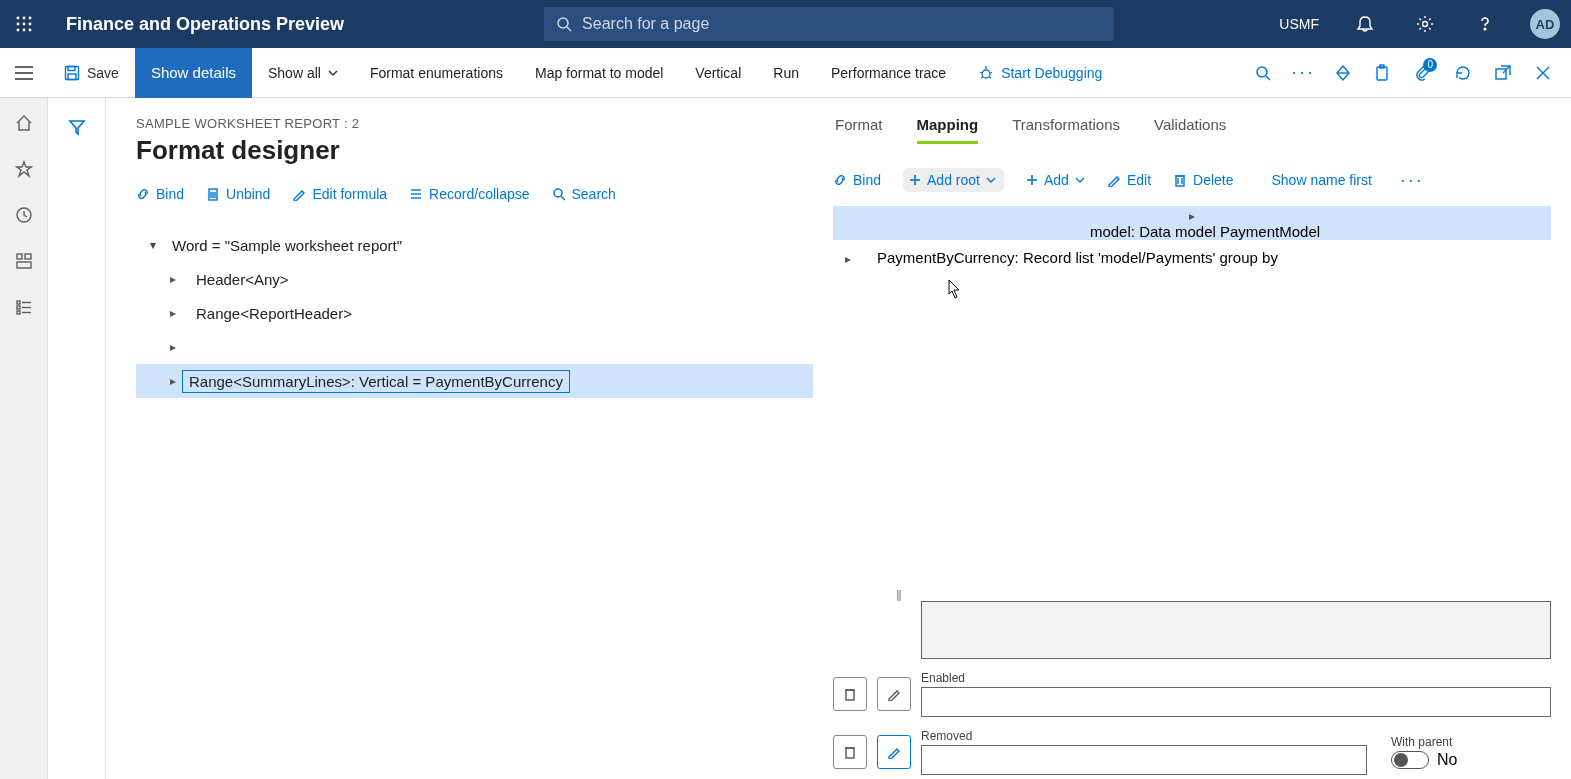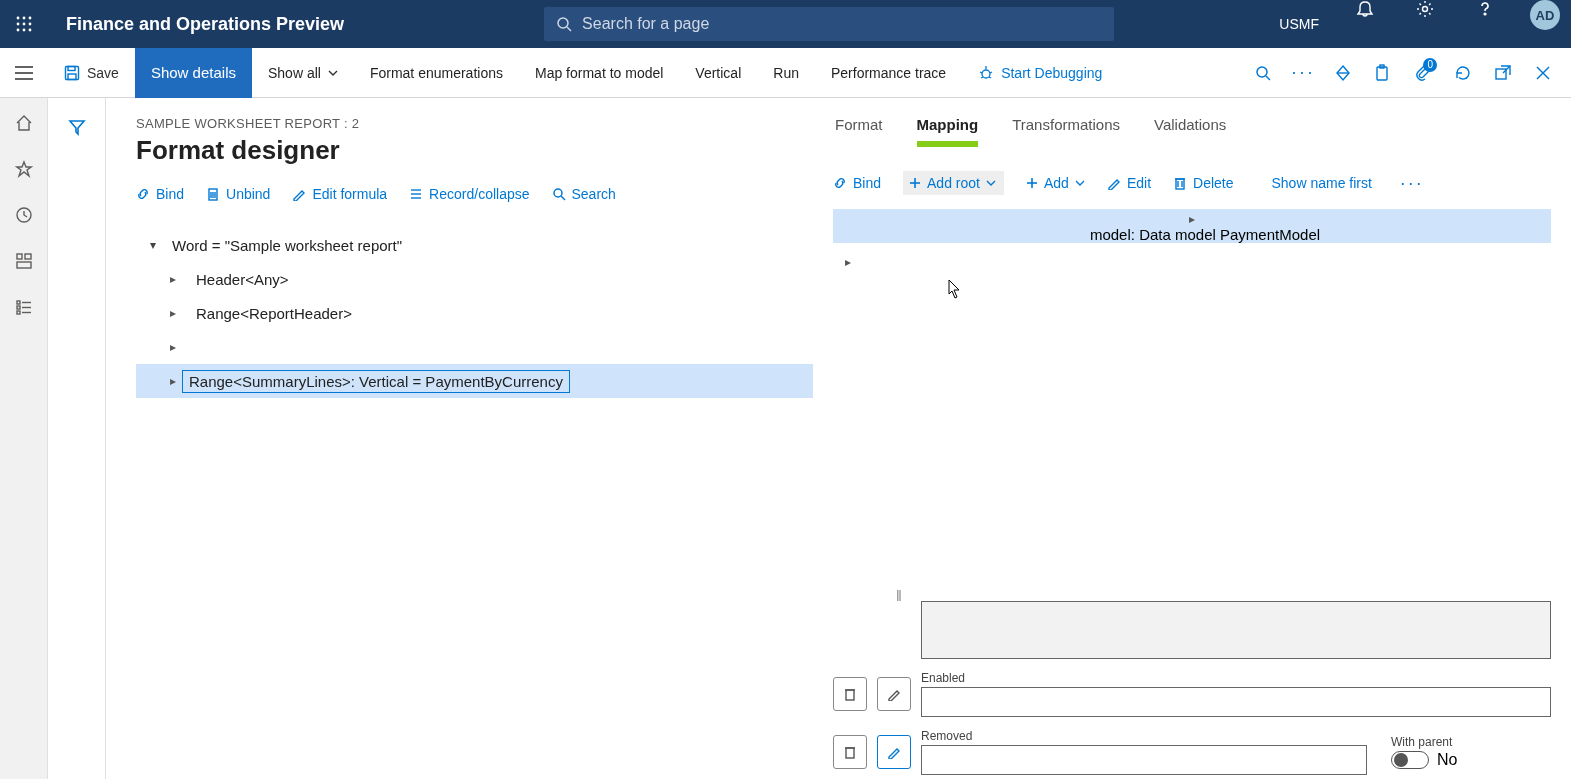--- a/index.html
+++ b/index.html
@@ -5,21 +5,21 @@
 * { box-sizing: border-box; margin: 0; padding: 0; font-family: "Segoe UI", Arial, sans-serif; }
 body { width: 1571px; height: 779px; overflow: hidden; background: #fff; }
 
 
 .topbar { height: 48px; background: #1c3b63; display: flex; align-items: center; color: #fff; }
 .topbar .waffle { width: 48px; display:flex; align-items:center; justify-content:center; cursor:pointer;}
 .topbar .title { font-size: 18px; font-weight: 600; padding-left: 6px; margin-left: 12px;}
 .topbar .searchbox { margin-left: 200px; width: 570px; height: 34px; background: #2a4e7d; border-radius: 2px; display:flex; align-items:center; padding: 0 12px; color:#cfd8e6;}
 .topbar .searchbox svg { margin-right: 10px; }
 .topbar .right { margin-left:auto; display:flex; align-items:center; gap: 16px; padding-right:4px;}
-.topbar .right .item { width:44px; height:48px; display:flex; align-items:flex-start; justify-content:center; cursor:pointer;}
+.topbar .right .item { width:44px; height:48px; display:flex; align-items:center; justify-content:center; cursor:pointer;}
 .topbar .right .company { font-size:14px; padding:0 8px;}
 .avatar-circle { width:30px; height:30px; border-radius:50%; background:#a0c7dc; color:#204060; display:flex;align-items:center;justify-content:center; font-size:13px; font-weight:600;}
 
 
 .actionbar { height: 50px; border-bottom:1px solid #d6d6d6; display:flex; align-items:center; background:#fff; }
 .actionbar .menu-btn { width:48px; height:50px; display:flex; align-items:center; justify-content:center;}
 .actionbar .act { padding: 0 16px; height:50px; display:flex; align-items:center; gap:7px; font-size:14px; color:#242424; cursor:pointer;}
 .actionbar .act.blue { color:#0078d4;}
 .actionbar .act.save { color:#323130;}
 .actionbar .act.save svg { stroke:#0078d4;}
@@ -54,25 +54,25 @@
 .tree-row.lvl1 .label-txt { padding-left:14px;}
 .tree-row.selected { background:#cfe4fb;}
 .tree-row.selected .label-txt { border:1px solid #0078d4; padding:2px 6px;}
 .chev-down::before { content:"▾"; font-size:12px;}
 .chev-right::before { content:"▸"; font-size:12px; color:#555;}
 
 
 .rightpanel { width:738px; padding: 18px 20px 0 0; display:flex; flex-direction:column;}
 .tabs { display:flex; gap:34px; font-size:15px; color:#555; border-bottom:none; padding-left:2px;}
 .tabs .tab { padding-bottom:8px; cursor:pointer;}
-.tabs .tab.active { color:#222; font-weight:600; border-bottom:6px solid #84cc16;}
+.tabs .tab.active { color:#222; font-weight:600; border-bottom:3px solid #84cc16;}
 
 .map-toolbar { display:flex; gap:22px; margin-top:24px; align-items:center;}
 .map-toolbar .tool-link { color:#0078d4;}
-.map-toolbar .hover { background:#eeeeee; padding:4px 8px 4px 6px; border-radius:0;}
+.map-toolbar .hover { background:#eeeeee; padding:4px 8px 4px 6px; border-radius:6px;}
 .ellipsis { color:#0078d4; font-size:18px; letter-spacing:2px; cursor:pointer; margin-left:6px;}
 
 .map-tree { margin-top:14px;}
 .map-row { display:flex; align-items:center; height:34px; font-size:15px; padding-left:12px;}
 .map-row .chev { width:18px; color:#444;}
 .map-row.selected { background:#cfe4fb;flex-direction:column;}
 .map-row .txt { padding-left:14px;}
 
 .splitter-handle { position:absolute; left:790px; top:490px; width:6px; height:16px; color:#888; font-size:14px;}
 
@@ -420,20 +420,21 @@
         <span class="ellipsis">···</span>
       </div>
 
       <div class="map-tree">
         <div class="map-row selected">
             <span class="chev chev-right"></span>
             <span class="txt">model: Data model PaymentModel</span>
           </div>
         <div class="map-row">
             <span class="chev chev-right"></span>
+            <span class="txt">PaymentByCurrency: Record list 'model/Payments' group by</span>
           </div>
       </div>
 
       <div class="lower-props">
         <div class="prop-row">
           <div style="width:78px;"></div>
           <div class="bigfield"></div>
         </div>
         <div class="prop-row inline">
           <div class="icon-square">

